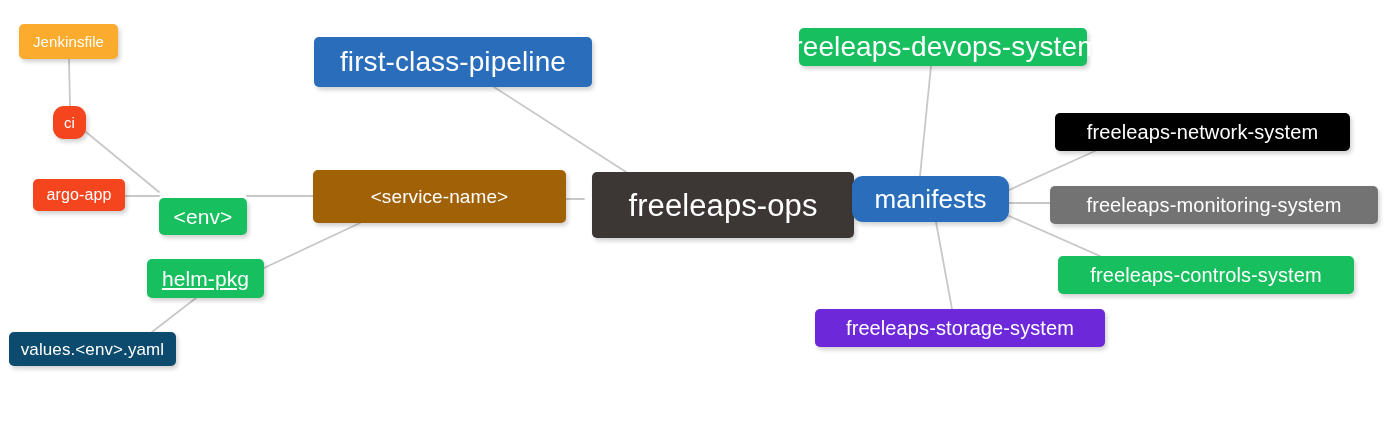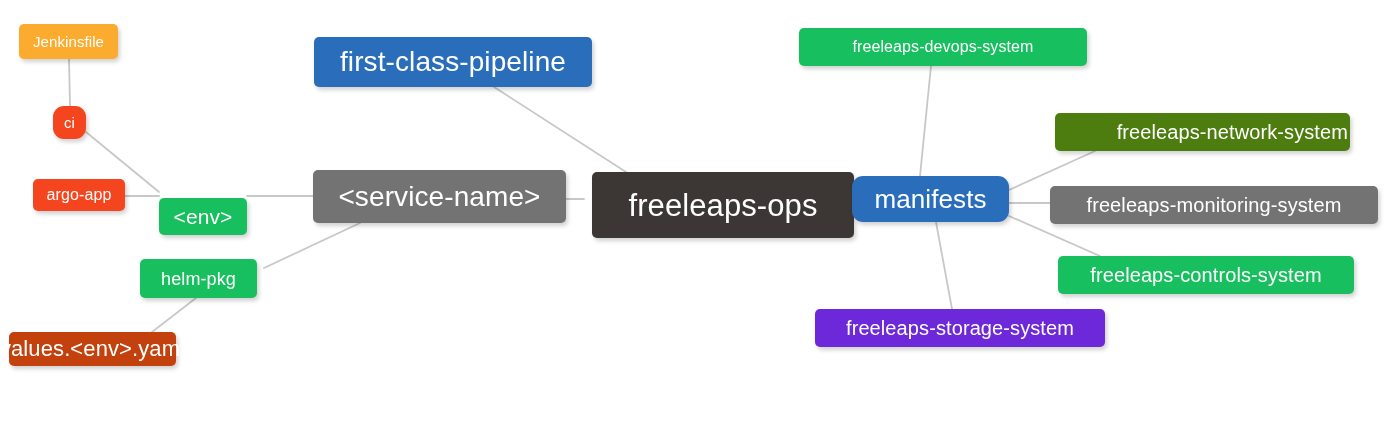--- a/index.html
+++ b/index.html
@@ -69,42 +69,42 @@
       </div>
       <div class="node" style="left: 53px; top: 106px; width: 33px; height: 33px; background: rgb(244, 69, 30); font-size: 15px; border-radius: 11px;">
         <span class="node-label">ci</span>
       </div>
       <div class="node" style="left: 33px; top: 179px; width: 92px; height: 32px; background: rgb(244, 69, 30); font-size: 16px;">
         <span class="node-label">argo-app</span>
       </div>
       <div class="node" style="left: 159px; top: 178px; width: 88px; height: 37px; background: rgb(24, 191, 94); font-size: 21px; margin-top: 20px;">
         <span class="node-label">&lt;env&gt;</span>
       </div>
-      <div class="node" style="left: 140px; top: 259px; width: 117px; height: 39px; background: rgb(24, 191, 94); font-size: 18px;">
+      <div class="node" style="left: 147px; top: 259px; width: 117px; height: 39px; background: rgb(24, 191, 94); font-size: 21px; text-decoration: underline;">
         <span class="node-label">helm-pkg</span>
       </div>
-      <div class="node" style="left: 9px; top: 332px; width: 167px; height: 34px; background: #c2410c; font-size: 22px;">
+      <div class="node" style="left: 9px; top: 332px; width: 167px; height: 34px; background: #0c4a6e; font-size: 17px;">
         <span class="node-label">values.&lt;env&gt;.yaml</span>
       </div>
       <div class="node" style="left: 314px; top: 37px; width: 278px; height: 50px; background: rgb(42, 110, 187); font-size: 28px;">
         <span class="node-label">first-class-pipeline</span>
       </div>
-      <div class="node" style="left: 313px; top: 170px; width: 253px; height: 53px; background: #737373; font-size: 28px;">
+      <div class="node" style="left: 313px; top: 170px; width: 253px; height: 53px; background: #a16207; font-size: 19px;">
         <span class="node-label">&lt;service-name&gt;</span>
       </div>
       <div class="node" style="left: 584px; top: 172px; width: 262px; height: 66px; background: rgb(60, 55, 53); font-size: 31px; margin-left: 8px;">
         <span class="node-label">freeleaps-ops</span>
       </div>
       <div class="node" style="left: 852px; top: 176px; width: 157px; height: 46px; background: rgb(42, 110, 187); font-size: 26px; border-radius: 11px;">
         <span class="node-label">manifests</span>
       </div>
-      <div class="node" style="left: 799px; top: 28px; width: 288px; height: 38px; background: rgb(24, 191, 94); font-size: 16px;">
+      <div class="node" style="left: 799px; top: 28px; width: 288px; height: 38px; background: rgb(24, 191, 94); font-size: 28px;">
         <span class="node-label">freeleaps-devops-system</span>
       </div>
-      <div class="node" style="left: 1055px; top: 113px; width: 295px; height: 38px; background: #4d7c0f; font-size: 20px; justify-content: flex-end;">
+      <div class="node" style="left: 1055px; top: 113px; width: 295px; height: 38px; background: #000000; font-size: 20px;">
         <span class="node-label">freeleaps-network-system</span>
       </div>
       <div class="node" style="left: 1050px; top: 186px; width: 328px; height: 38px; background: #737373; font-size: 20px;">
         <span class="node-label">freeleaps-monitoring-system</span>
       </div>
       <div class="node" style="left: 1058px; top: 256px; width: 296px; height: 38px; background: rgb(24, 191, 94); font-size: 20px;">
         <span class="node-label">freeleaps-controls-system</span>
       </div>
       <div class="node" style="left: 815px; top: 309px; width: 290px; height: 38px; background: #6d28d9; font-size: 20px;">
         <span class="node-label">freeleaps-storage-system</span>

